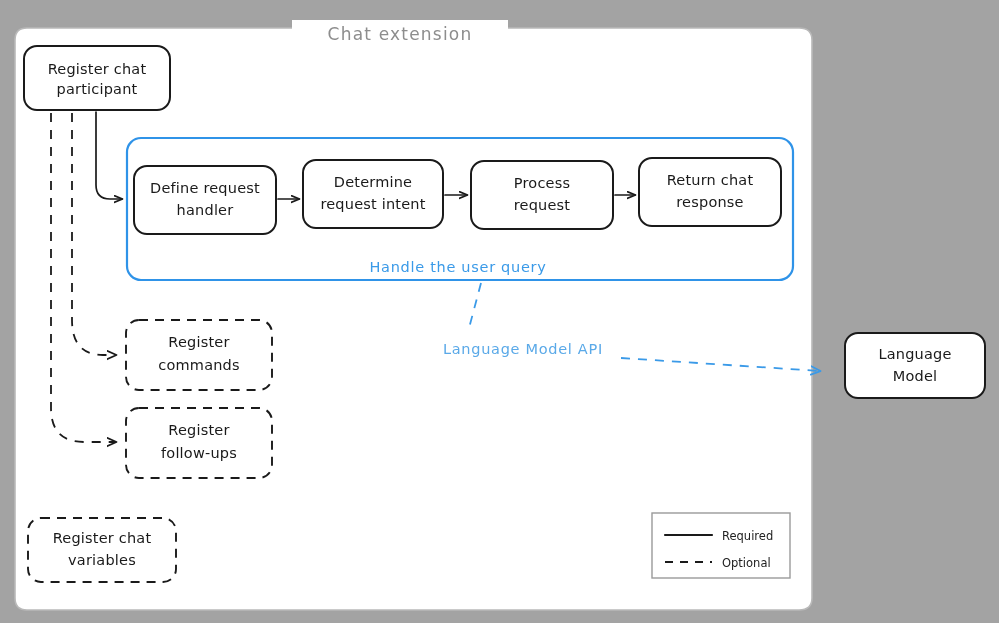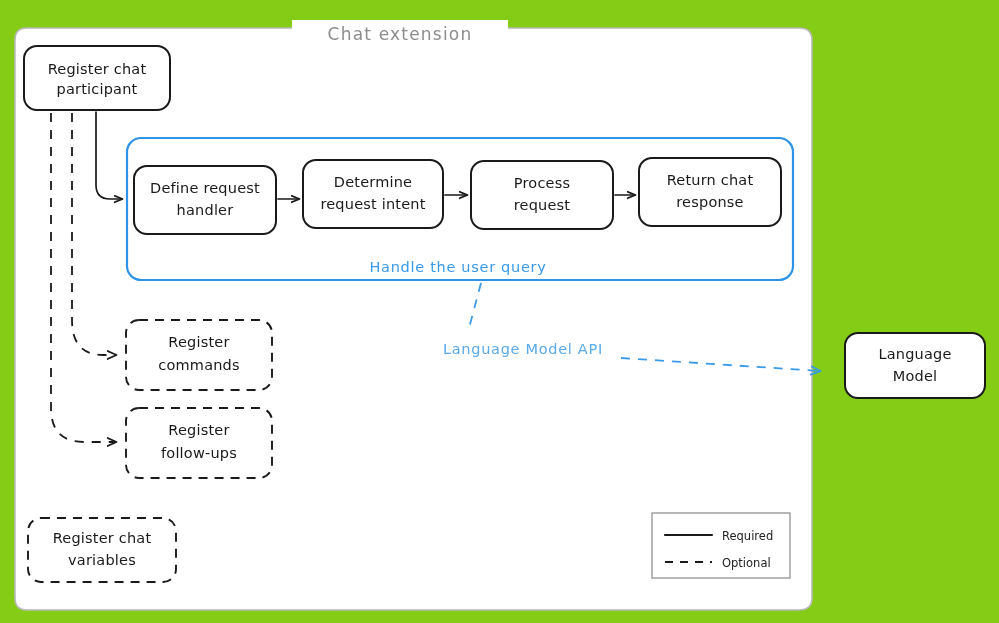--- a/index.html
+++ b/index.html
@@ -4,21 +4,21 @@
 <style>
   html, body {
     margin: 0;
     padding: 0;
     background: #ffffff;
   }
   #canvas {
     position: relative;
     width: 999px;
     height: 623px;
-    background: #84cc16;
+    background: #a3a3a3;
     overflow: hidden;
     font-family: "DejaVu Sans", sans-serif;
   }
   svg#diagram {
     position: absolute;
     top: 0; left: 0;
     width: 999px;
     height: 623px;
   }
   .node-text {

